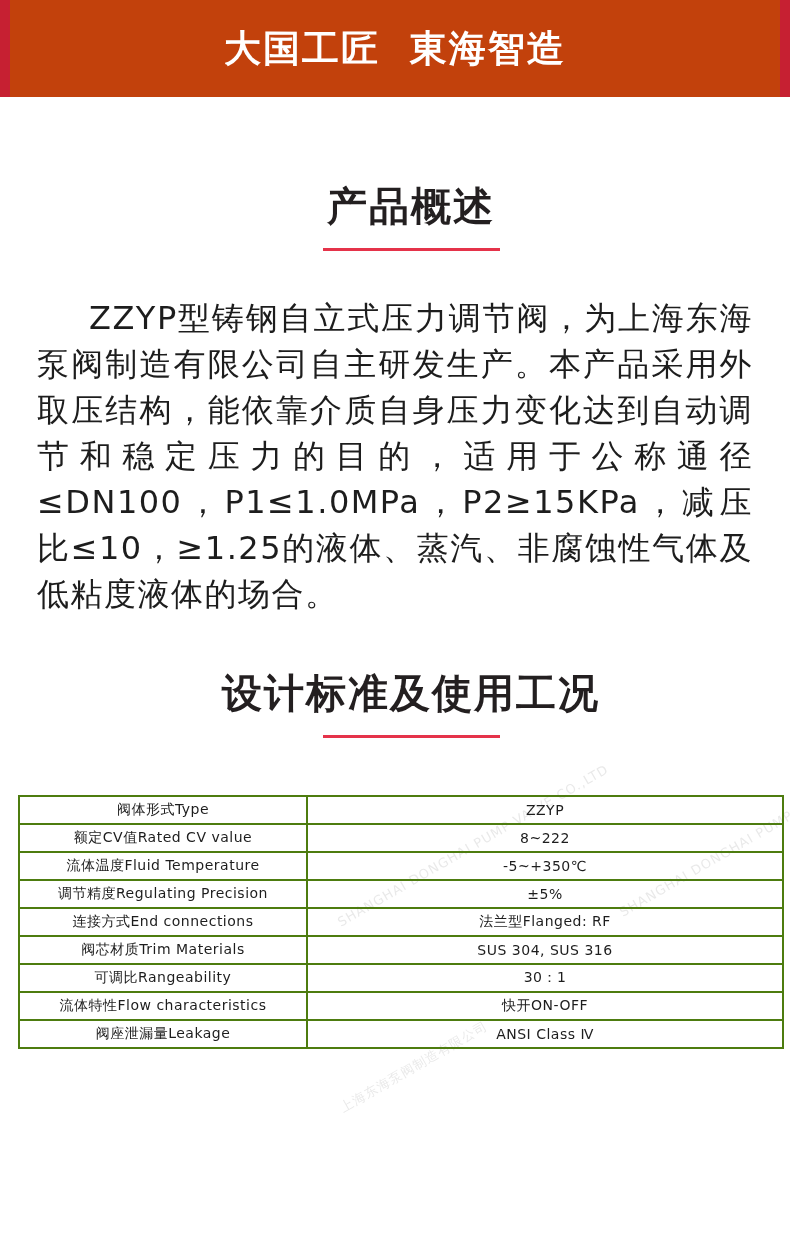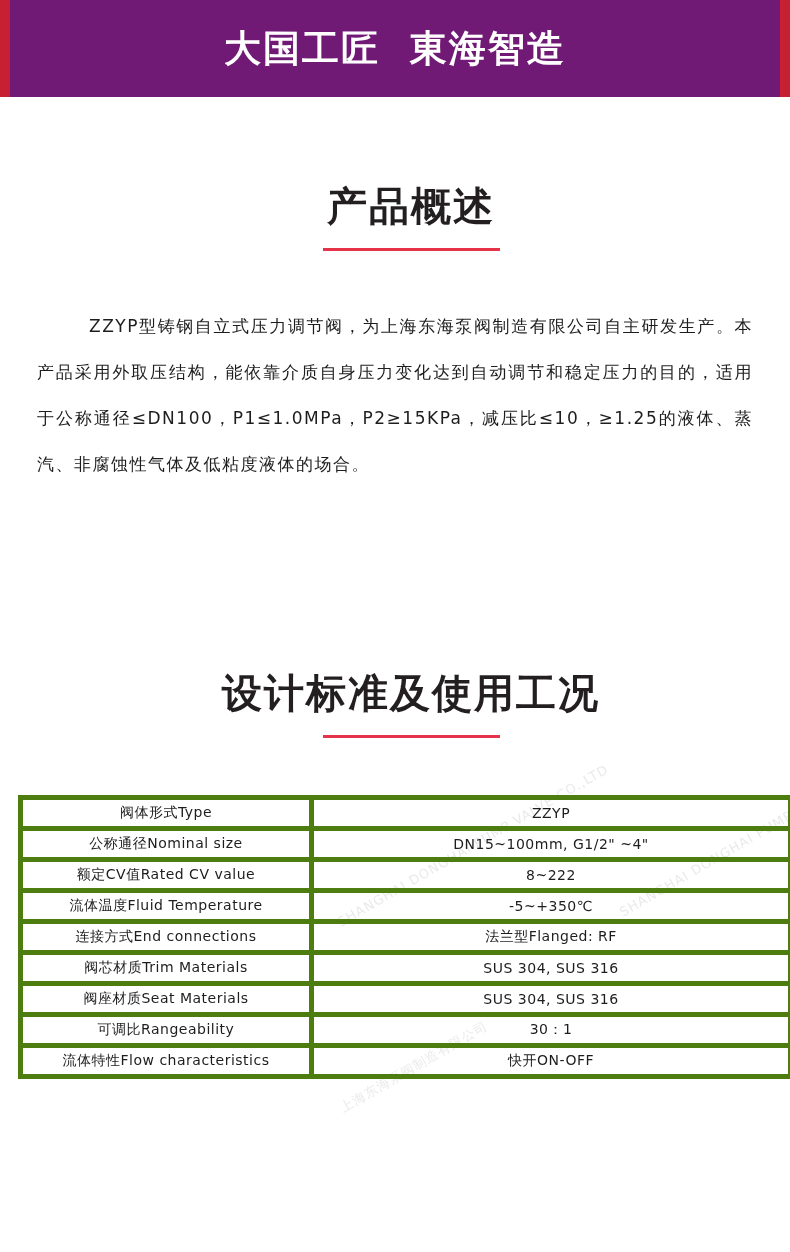--- a/index.html
+++ b/index.html
@@ -15,21 +15,21 @@
     overflow: hidden;
   }
 
   
   .banner {
     position: absolute;
     top: 0;
     left: 0;
     width: 790px;
     height: 97px;
-    background: #701a75;
+    background: #c2410c;
     display: flex;
     align-items: center;
     justify-content: center;
   }
   .banner-title {
     color: #ffffff;
     font-size: 37px;
     font-weight: bold;
     letter-spacing: 2px;
     font-family: "DejaVu Sans", "Liberation Sans", sans-serif;
@@ -68,44 +68,43 @@
 
   #overview-heading { position: absolute; top: 163px; left: 0; width: 790px; }
   #standards-heading { position: absolute; top: 650px; left: 0; width: 790px; }
 
   
   .paragraph {
     position: absolute;
     top: 295px;
     left: 37px;
     width: 716px;
-    font-size: 17px;
+    font-size: 32px;
     line-height: 46px;
     color: #1d1d1d;
     text-align: justify;
     text-indent: 52px;
     font-family: "DejaVu Sans", "Liberation Sans", sans-serif;
     letter-spacing: 1.5px;
-    margin-top: 8px;
   }
 
   
   .spec-table-wrap {
     position: absolute;
     top: 795px;
     left: 18px;
     width: 754px;
   }
   table.spec-table {
     width: 754px;
     border-collapse: collapse;
     table-layout: fixed;
   }
   table.spec-table td {
-    border: 5px solid #4d7c0f;
+    border: 2px solid #4d7c0f;
     height: 26px;
     font-size: 14px;
     color: #1d1d1d;
     text-align: center;
     font-family: "DejaVu Sans", "Liberation Sans", sans-serif;
     padding: 0 2px;
     white-space: nowrap;
     overflow: hidden;
   }
   table.spec-table td.label-cell {
@@ -158,46 +157,46 @@
 <div class="watermark wm-3">上海东海泵阀制造有限公司</div>
 
 <div class="spec-table-wrap">
   <table class="spec-table">
     <tbody id="spec-tbody">
         <tr>
           <td class="label-cell">阀体形式Type</td>
           <td class="value-cell">ZZYP</td>
         </tr>
         <tr>
-          <td class="label-cell">公称通径Nominal size</td>
-          <td class="value-cell">DN15~100mm, G1/2" ~4"</td>
-        </tr>
-        <tr>
           <td class="label-cell">额定CV值Rated CV value</td>
           <td class="value-cell">8~222</td>
         </tr>
         <tr>
           <td class="label-cell">流体温度Fluid Temperature</td>
           <td class="value-cell">-5~+350℃</td>
         </tr>
         <tr>
+          <td class="label-cell">调节精度Regulating Precision</td>
+          <td class="value-cell">±5%</td>
+        </tr>
+        <tr>
           <td class="label-cell">连接方式End connections</td>
           <td class="value-cell">法兰型Flanged: RF</td>
         </tr>
         <tr>
           <td class="label-cell">阀芯材质Trim Materials</td>
           <td class="value-cell">SUS 304,  SUS 316</td>
         </tr>
         <tr>
-          <td class="label-cell">阀座材质Seat Materials</td>
-          <td class="value-cell">SUS 304,  SUS 316</td>
-        </tr>
-        <tr>
           <td class="label-cell">可调比Rangeability</td>
           <td class="value-cell">30：1</td>
         </tr>
         <tr>
           <td class="label-cell">流体特性Flow characteristics</td>
           <td class="value-cell">快开ON-OFF</td>
         </tr>
+        <tr>
+          <td class="label-cell">阀座泄漏量Leakage</td>
+          <td class="value-cell">ANSI Class Ⅳ</td>
+        </tr>
       </tbody>
   </table>
 </div>
 
 </body></html>

